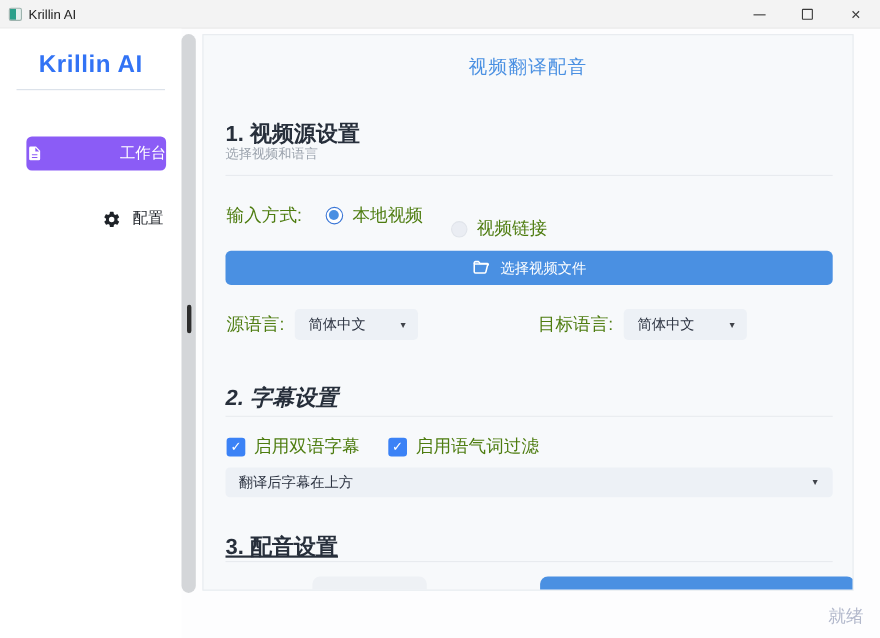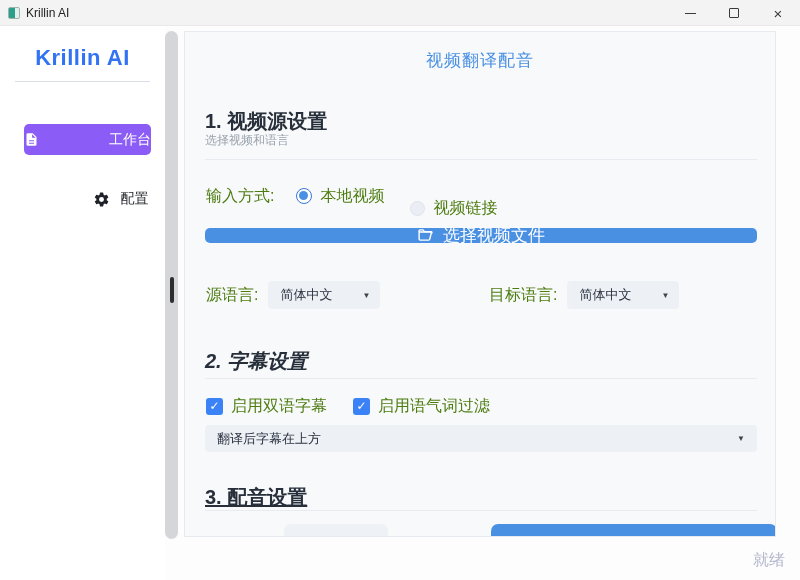--- a/index.html
+++ b/index.html
@@ -92,24 +92,24 @@
   .radio-on::after {
     content:""; position:absolute; left:2px; top:2px; width:9px; height:9px;
     border-radius:50%; background:#4a90e2;
   }
   .radio-off {
     width:15px; height:15px; border-radius:50%;
     background:#eaedf3; border:1px solid #e0e4ea;
   }
 
   .file-btn {
-    position:absolute; left:20px; right:18px; top:196px; height:15px;
+    position:absolute; left:20px; right:18px; top:196px; height:31px;
     background:#4a90e2; border-radius:5px; color:#fff;
     display:flex; align-items:center; justify-content:center; gap:9px;
-    font-size:17px; cursor:pointer;
+    font-size:13px; cursor:pointer;
   }
 
   .lang-row { position:absolute; left:21px; top:249px; right:18px; height:28px; display:flex; align-items:center; }
   .lang-group { display:flex; align-items:center; gap:10px; }
   .lang-group.target { position:absolute; left:283px; }
   .select-box {
     min-width:112px; height:28px; background:#edf1f6; border-radius:4px;
     display:flex; align-items:center; justify-content:space-between;
     padding:0 10px 0 12px; font-size:13px; color:#2b3240; cursor:pointer;
   }

